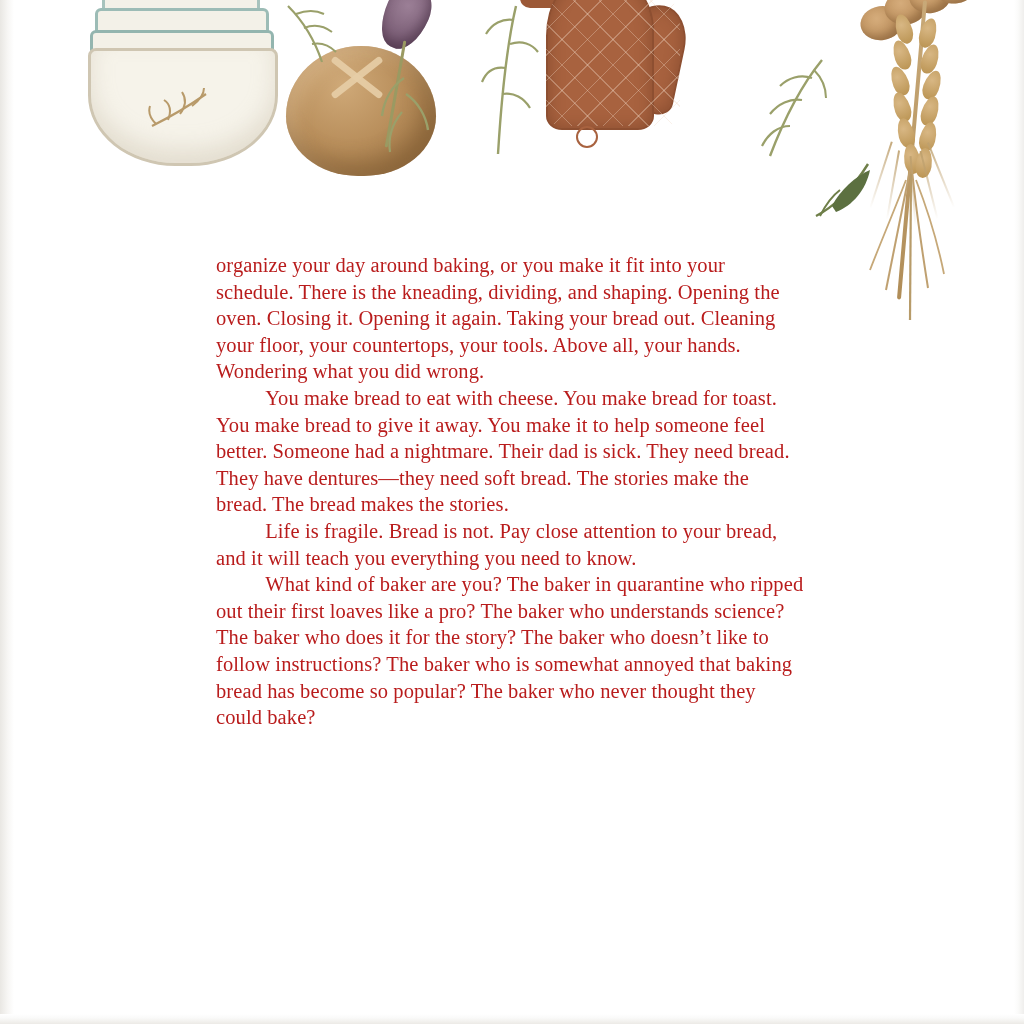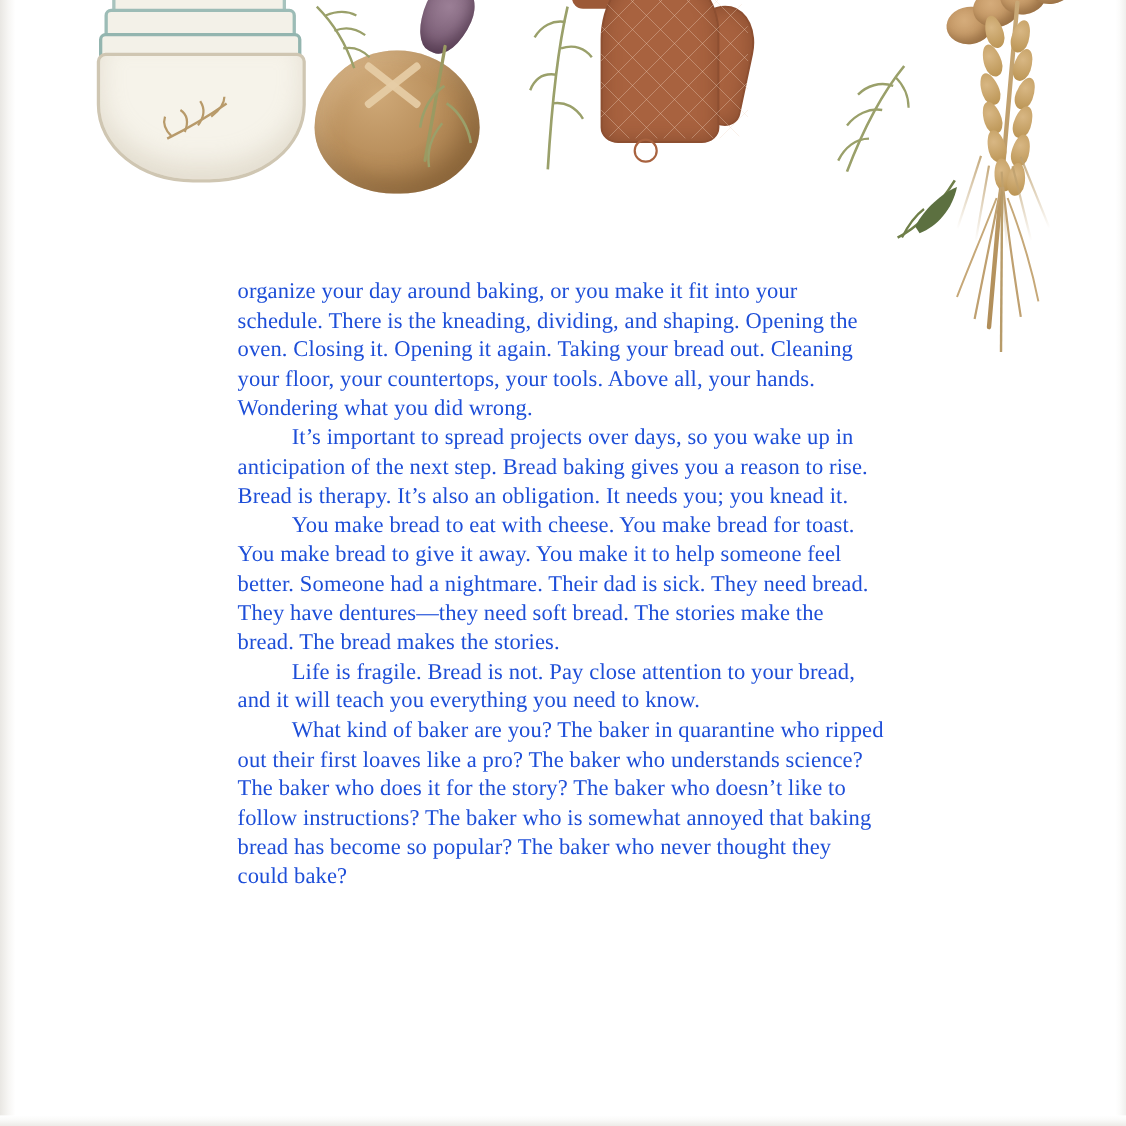--- a/index.html
+++ b/index.html
@@ -195,21 +195,21 @@
 
   
   .textblock {
     position: absolute;
     left: 216px;
     top: 252px;
     width: 588px;
     font-family: "Liberation Serif", serif;
     font-size: 20.5px;
     line-height: 26.6px;
-    color: #1d4ed8;
+    color: #b91c1c;
     text-align: left;
     letter-spacing: .1px;
   }
   .textblock p { margin: 0; }
   .textblock p.indent { text-indent: 2.4em; }
 </style>
 </head>
 <body>
 
 <div class="page">
@@ -318,19 +318,18 @@
         <path d="M76 0 C80 40 86 80 92 118" stroke="#bfa070" stroke-width="2" fill="none"></path>
         <path d="M70 10 C56 46 44 74 34 100" stroke="#c6a878" stroke-width="1.8" fill="none"></path>
         <path d="M80 10 C94 46 102 74 108 104" stroke="#c6a878" stroke-width="1.8" fill="none"></path>
         <path d="M75 4 C75 60 74 110 74 150" stroke="#b79b69" stroke-width="2.2" fill="none"></path>
       </svg>
     </div>
   </div>
 
   <div class="textblock">
     <p>organize your day around baking, or you make it fit into your schedule. There is the kneading, dividing, and shaping. Opening the oven. Closing it. Opening it again. Taking your bread out. Cleaning your floor, your countertops, your tools. Above all, your hands. Wondering what you did wrong.</p>
-    <p class="indent">It’s important to spread projects over days, so you wake up in anticipation of the next step. Bread baking gives you a reason to rise. Bread is therapy. It’s also an obligation. It needs you; you knead it.</p>
     <p class="indent">You make bread to eat with cheese. You make bread for toast. You make bread to give it away. You make it to help someone feel better. Someone had a nightmare. Their dad is sick. They need bread. They have dentures—they need soft bread. The stories make the bread. The bread makes the stories.</p>
     <p class="indent">Life is fragile. Bread is not. Pay close attention to your bread, and it will teach you everything you need to know.</p>
     <p class="indent">What kind of baker are you? The baker in quarantine who ripped out their first loaves like a pro? The baker who understands science? The baker who does it for the story? The baker who doesn’t like to follow instructions? The baker who is somewhat annoyed that baking bread has become so popular? The baker who never thought they could bake?</p>
   </div>
 
 </div>
 
 </body></html>

